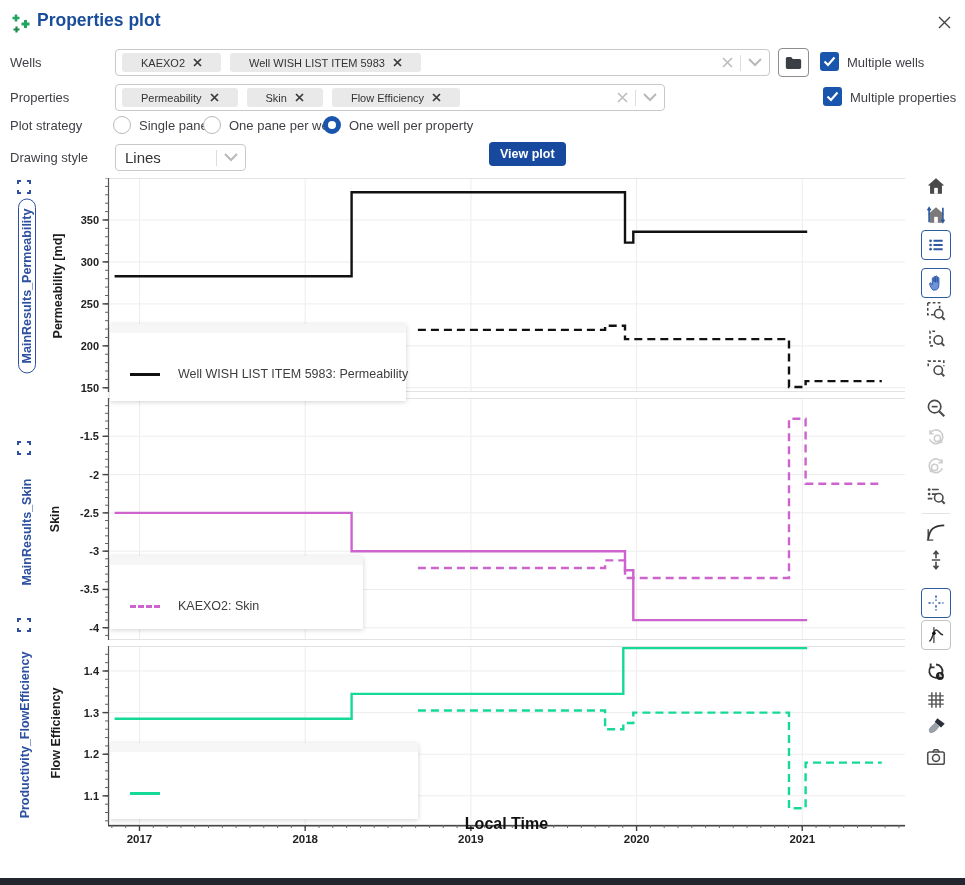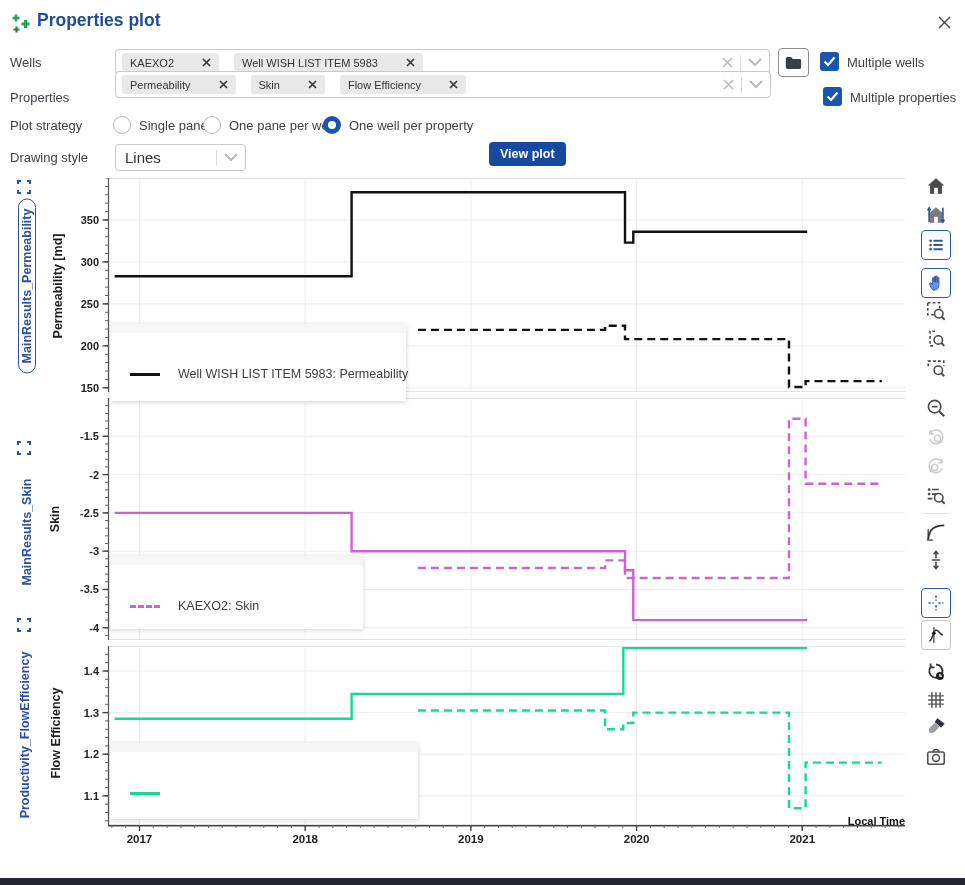--- a/index.html
+++ b/index.html
@@ -4,36 +4,36 @@
 <style>
   html,body{margin:0;padding:0;background:#fff;}
   .app{position:relative;width:965px;height:885px;background:#fff;font-family:"Liberation Sans",sans-serif;overflow:hidden;}
   .abs{position:absolute;}
   
   .title{position:absolute;left:37px;top:10px;font-size:17.5px;font-weight:700;color:#1a4e9b;}
   .winclose{position:absolute;left:934px;top:12px;width:20px;height:20px;display:flex;align-items:center;justify-content:center;cursor:pointer;}
   
   .flabel{position:absolute;font-size:13px;color:#3f3f46;}
   .combo{position:absolute;border:1px solid #c9c9c9;border-radius:4px;background:#fff;display:flex;align-items:center;padding-left:6px;box-sizing:border-box;}
-  .chip{display:flex;align-items:center;background:#e9e9e9;border-radius:3px;height:19px;padding:0 8px;font-size:11px;color:#333;margin-right:15px;white-space:nowrap;gap:20px;}
+  .chip{display:flex;align-items:center;background:#e9e9e9;border-radius:3px;height:19px;padding:0 19px;font-size:11px;color:#333;margin-right:9px;white-space:nowrap;}
   .chip svg{margin-left:8px;}
   .combo-ctrl{position:absolute;top:0;height:100%;display:flex;align-items:center;}
   .vsep{width:1px;height:16px;background:#ddd;}
   .sqbtn{position:absolute;border:1px solid #8d8d8d;border-radius:4px;background:#fff;display:flex;align-items:center;justify-content:center;box-sizing:border-box;}
   .cbx{position:absolute;width:19px;height:19px;background:#1a55ad;border-radius:3px;display:flex;align-items:center;justify-content:center;}
   .radio{position:absolute;width:18px;height:18px;border-radius:50%;box-sizing:border-box;background:#fff;}
   .radio.off{border:1.6px solid #b9b9b9;}
   .radio.on{border:5.5px solid #1a55ad;}
   .btn-primary{position:absolute;background:#17499e;color:#fff;border:none;border-radius:4px;font-size:12.5px;font-weight:700;padding:5px 11px;font-family:"Liberation Sans",sans-serif;cursor:pointer;}
   
   .vlabel{position:absolute;transform:translate(-50%,-50%) rotate(-90deg);white-space:nowrap;}
   .vframe{color:#2d50a0;font-weight:700;font-size:12.5px;}
   .vframe.boxed{border:1.5px solid #2d50a0;border-radius:9px;padding:1px 9px;background:#fff;}
   .vylabel{color:#1c1c1c;font-weight:700;font-size:12.5px;}
-  .xlabel{position:absolute;left:108px;top:815px;width:797px;text-align:right;font-size:11px;font-weight:700;color:#111;}
+  .xlabel{position:absolute;left:108px;top:815px;width:797px;text-align:center;font-size:16px;font-weight:700;color:#111;}
   
   .legend{position:absolute;background:#fff;box-shadow:0 1px 5px rgba(0,0,0,.18);z-index:5;}
   .legend-head{height:9px;background:#f6f6f6;}
   .legend-row{display:flex;align-items:center;height:26px;padding-left:20px;margin-top:28px;}
   .sample{width:30px;height:0;margin-right:18px;flex:0 0 30px;}
   .legend-row span{font-size:12.5px;color:#3d3d3d;white-space:nowrap;}
   
   .tb{position:absolute;width:22px;height:22px;display:flex;align-items:center;justify-content:center;cursor:pointer;}
   .tbbox{position:absolute;width:30px;height:30px;border-radius:4px;box-sizing:border-box;display:flex;align-items:center;justify-content:center;background:#fff;cursor:pointer;}
   .tbbox.blue{border:1.4px solid #2c5aa0;}
@@ -95,21 +95,21 @@
     </svg>
   </div>
   <div class="cbx" style="left:820px;top:52px">
     <svg width="13" height="11" viewBox="0 0 13 11">
         <path d="M1.5 5.5 L5 9 L11.5 1.5" stroke="#fff" stroke-width="2.2" fill="none"></path>
       </svg>
   </div>
   <div class="flabel" style="left:847px;top:55px">Multiple wells</div>
 
   <div class="flabel" style="left:10px;top:90px">Properties</div>
-  <div class="combo" style="left:115px;top:71px;width:656px;height:27px">
+  <div class="combo" style="left:115px;top:84px;width:550px;height:27px">
     <span class="chip">
         <span>Permeability</span>
       <svg width="9" height="9" viewBox="0 0 9 9">
           <path d="M1 1 L8 8 M8 1 L1 8" stroke="#3a3a3a" stroke-width="1.7"></path>
         </svg>
       </span>
     <span class="chip">
         <span>Skin</span>
       <svg width="9" height="9" viewBox="0 0 9 9">
           <path d="M1 1 L8 8 M8 1 L1 8" stroke="#3a3a3a" stroke-width="1.7"></path>

